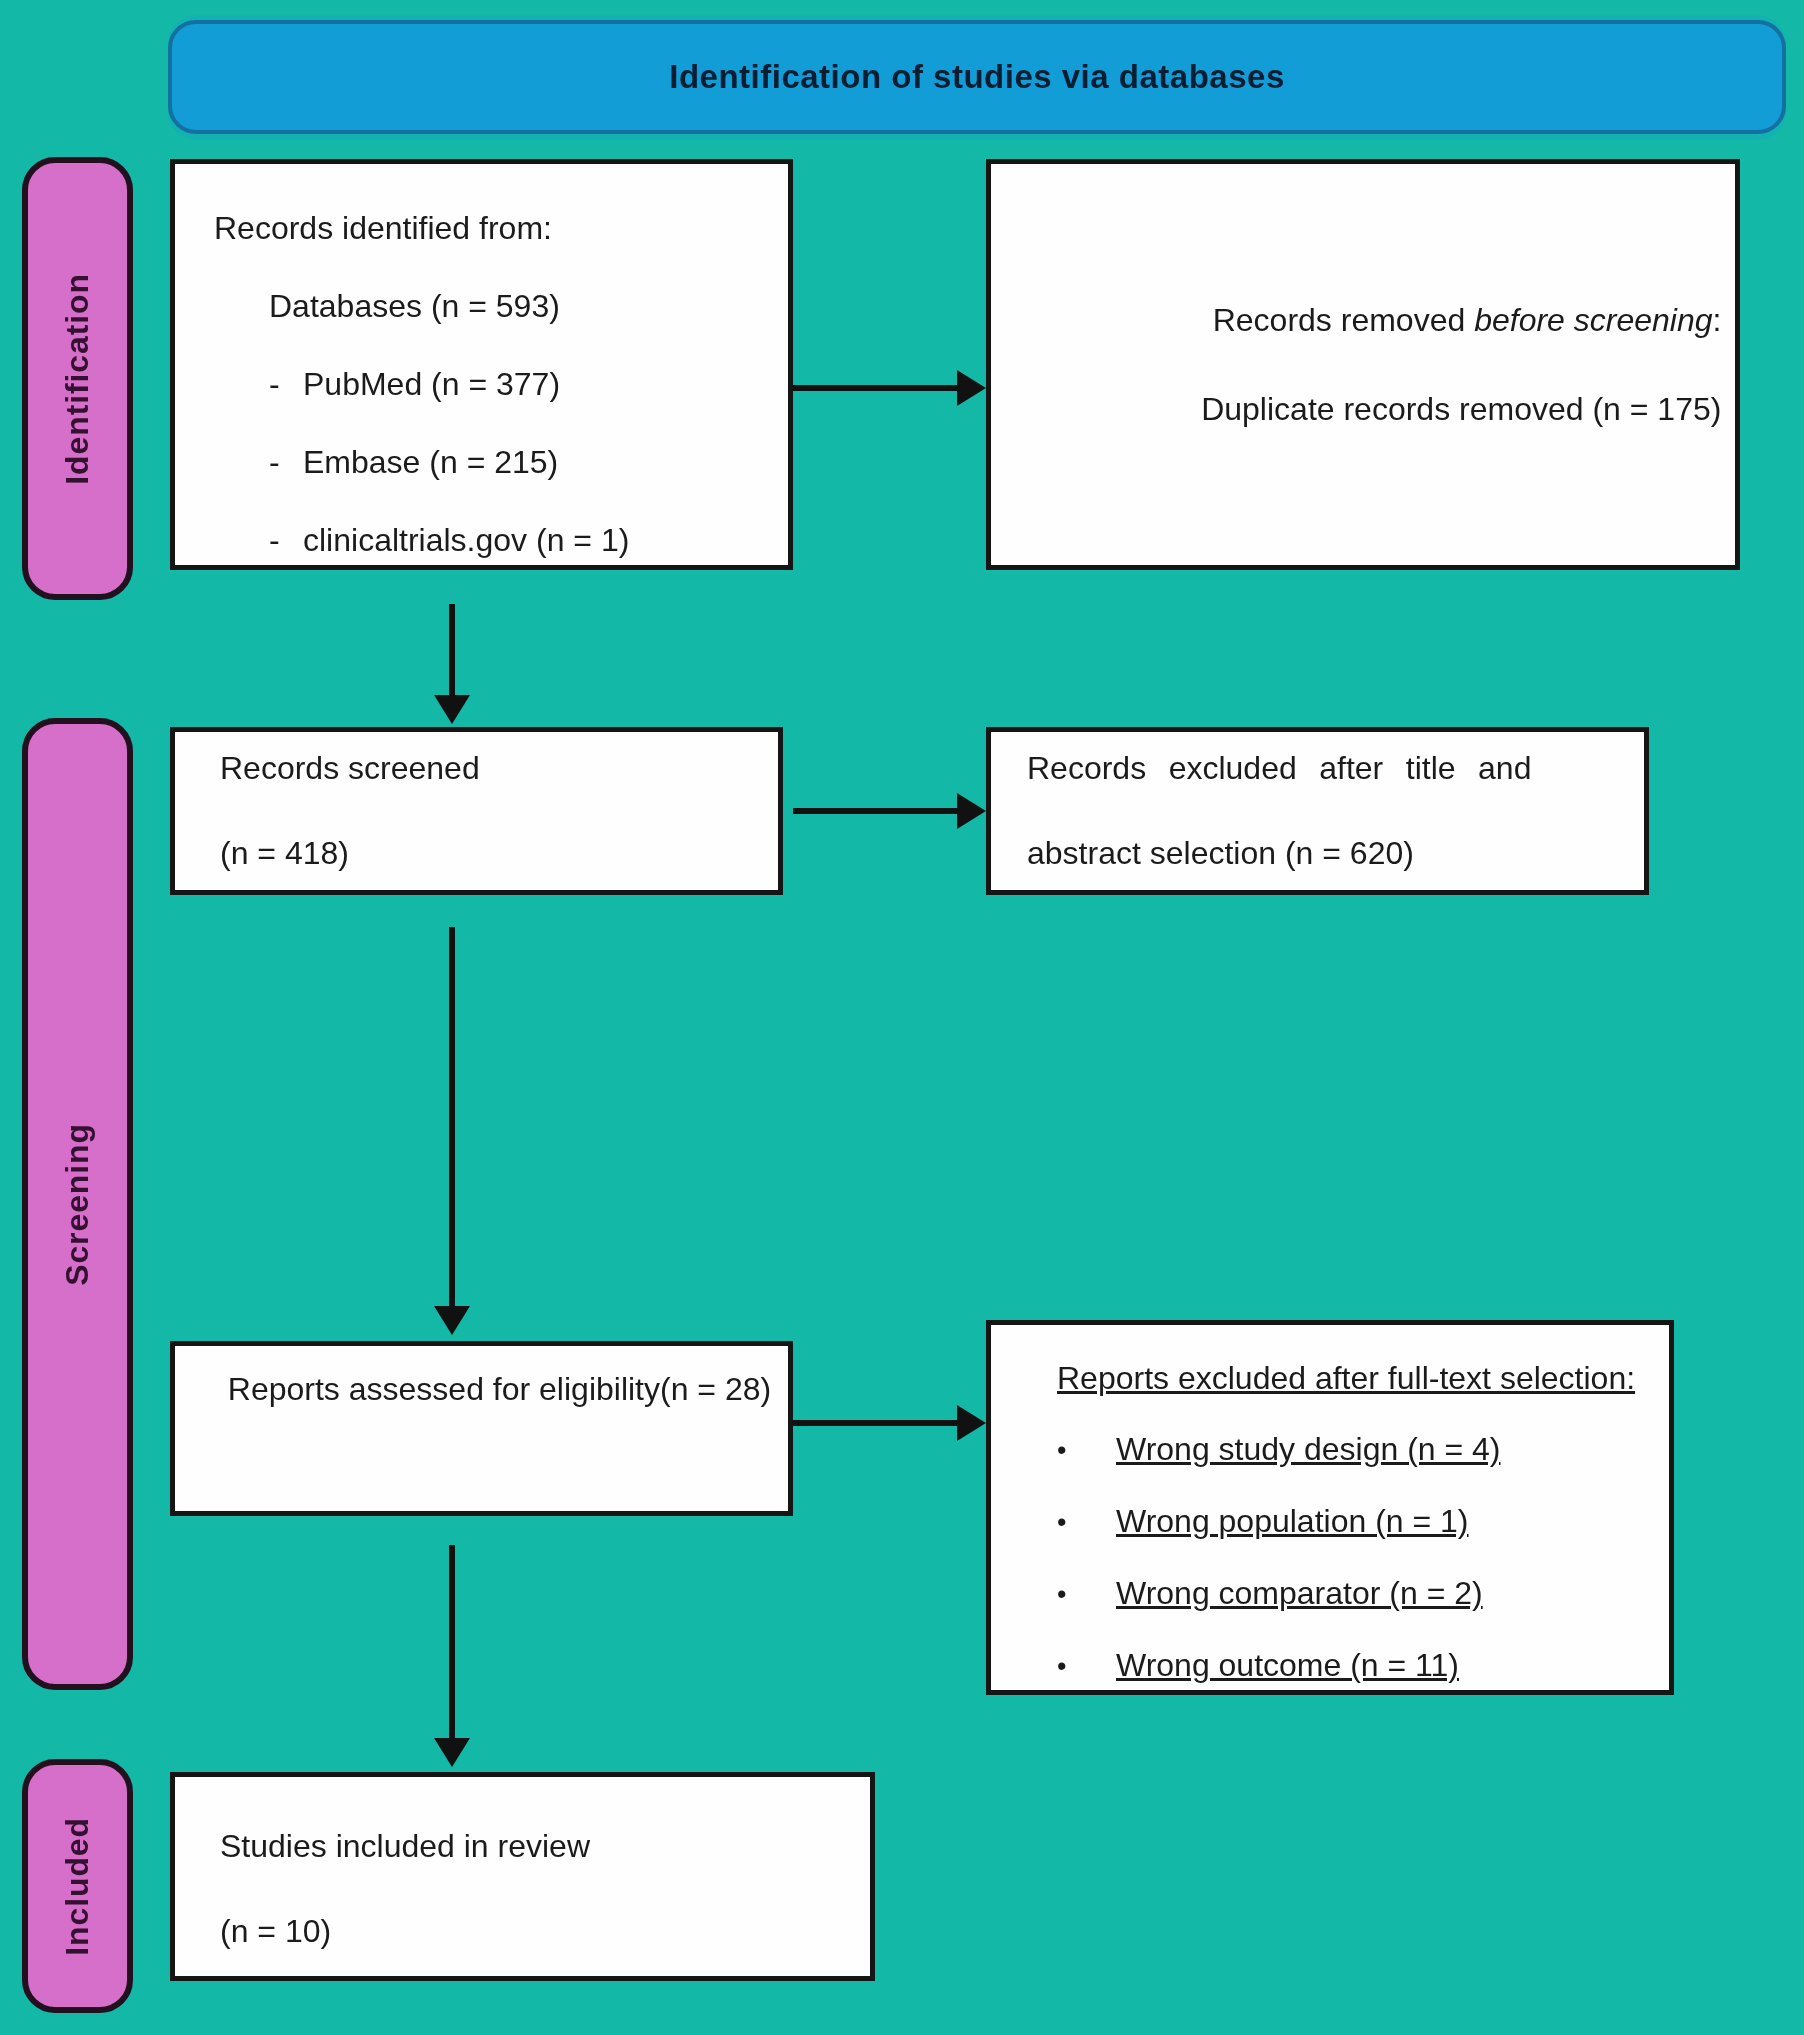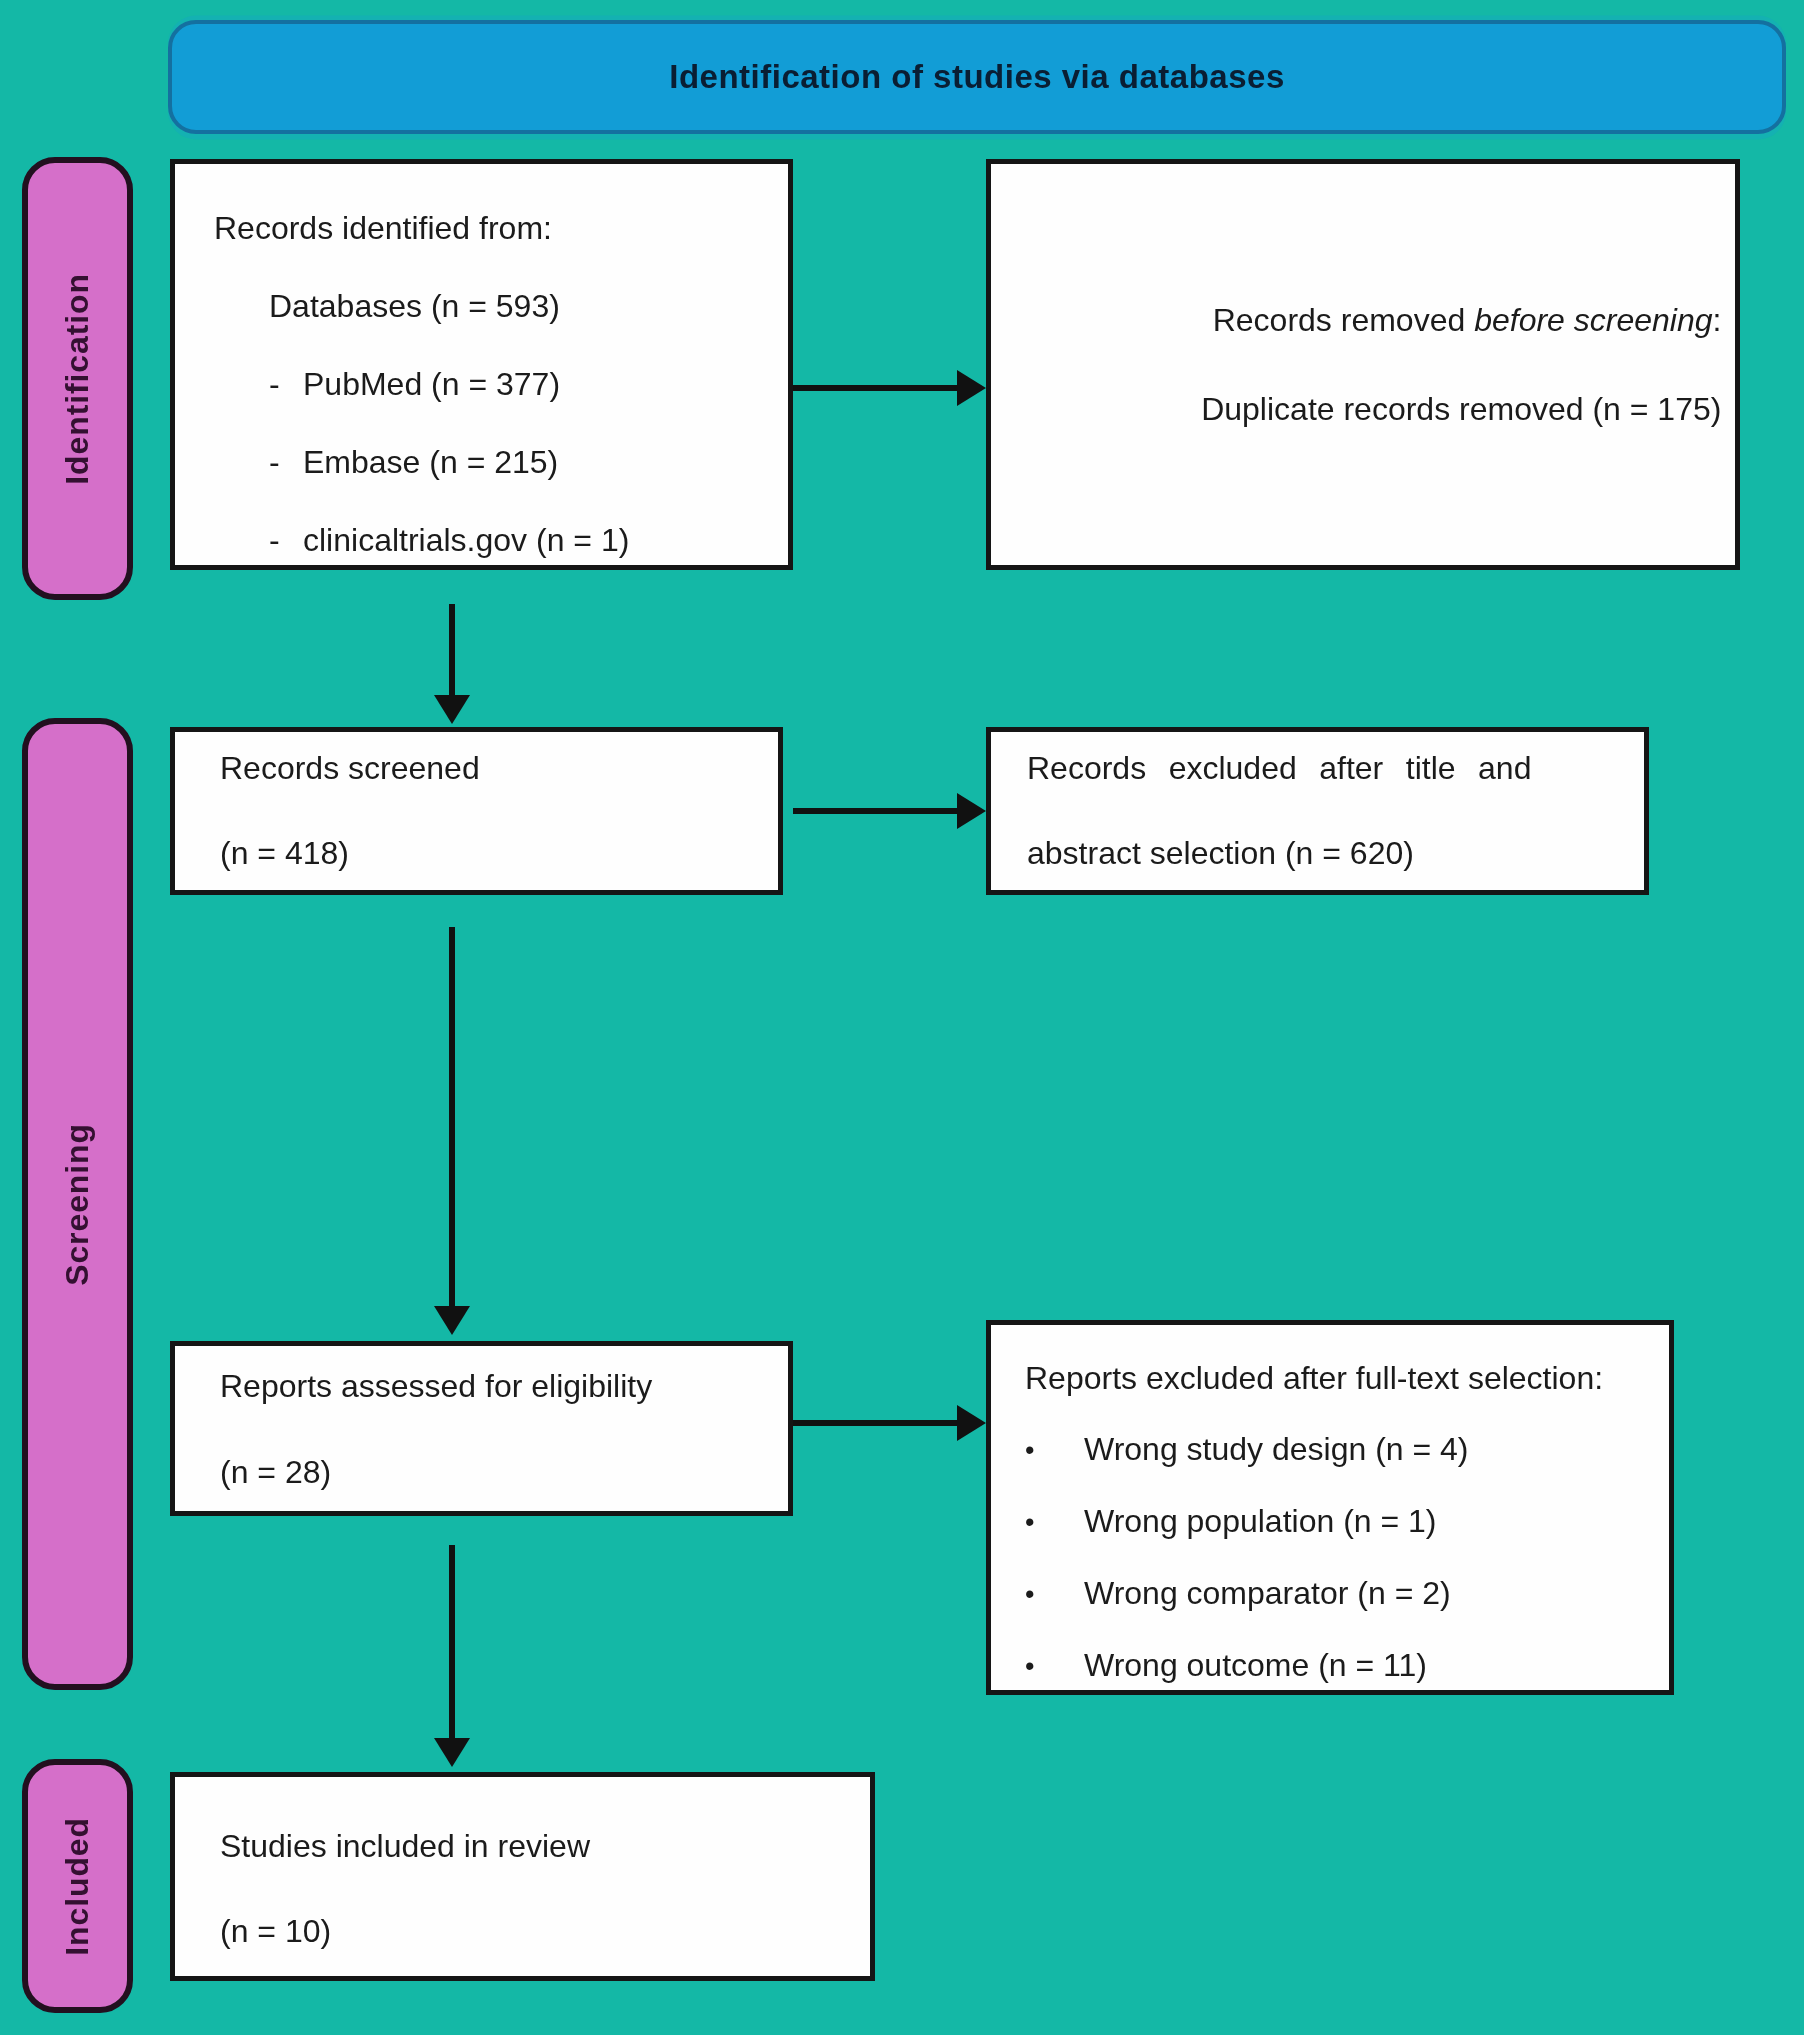--- a/index.html
+++ b/index.html
@@ -82,25 +82,25 @@
   #box-screened{left:170px;top:727px;width:613px;height:168px;
     display:flex;flex-direction:column;justify-content:center;
     padding:0 9px 0 45px;line-height:85px;}
 
   #box-excluded-ta{left:986px;top:727px;width:663px;height:168px;
     display:flex;flex-direction:column;justify-content:center;
     padding:0 36px 0 36px;line-height:85px;}
   #box-excluded-ta .wspread{word-spacing:13.6px;}
 
   #box-assessed{left:170px;top:1341px;width:623px;height:175px;
-    display:flex;flex-direction:column;justify-content:center;
+    display:flex;justify-content:center;
     padding:0 9px 0 45px;line-height:86px;}
 
   #box-excluded-ft{left:986px;top:1320px;width:688px;height:375px;
-    padding:18px 9px 0 34px;line-height:71px;}
+    padding:18px 9px 0 66px;line-height:71px;text-decoration:underline;}
   .bullet-row{white-space:nowrap;}
   .bullet{display:inline-block;width:59px;font-size:27px;vertical-align:0.9px;}
 
   #box-included{left:170px;top:1772px;width:705px;height:209px;
     padding:27px 9px 0 45px;line-height:85px;}
 
   
   .arrow-h{
     position:absolute;height:5.5px;background:var(--arrow);
   }

